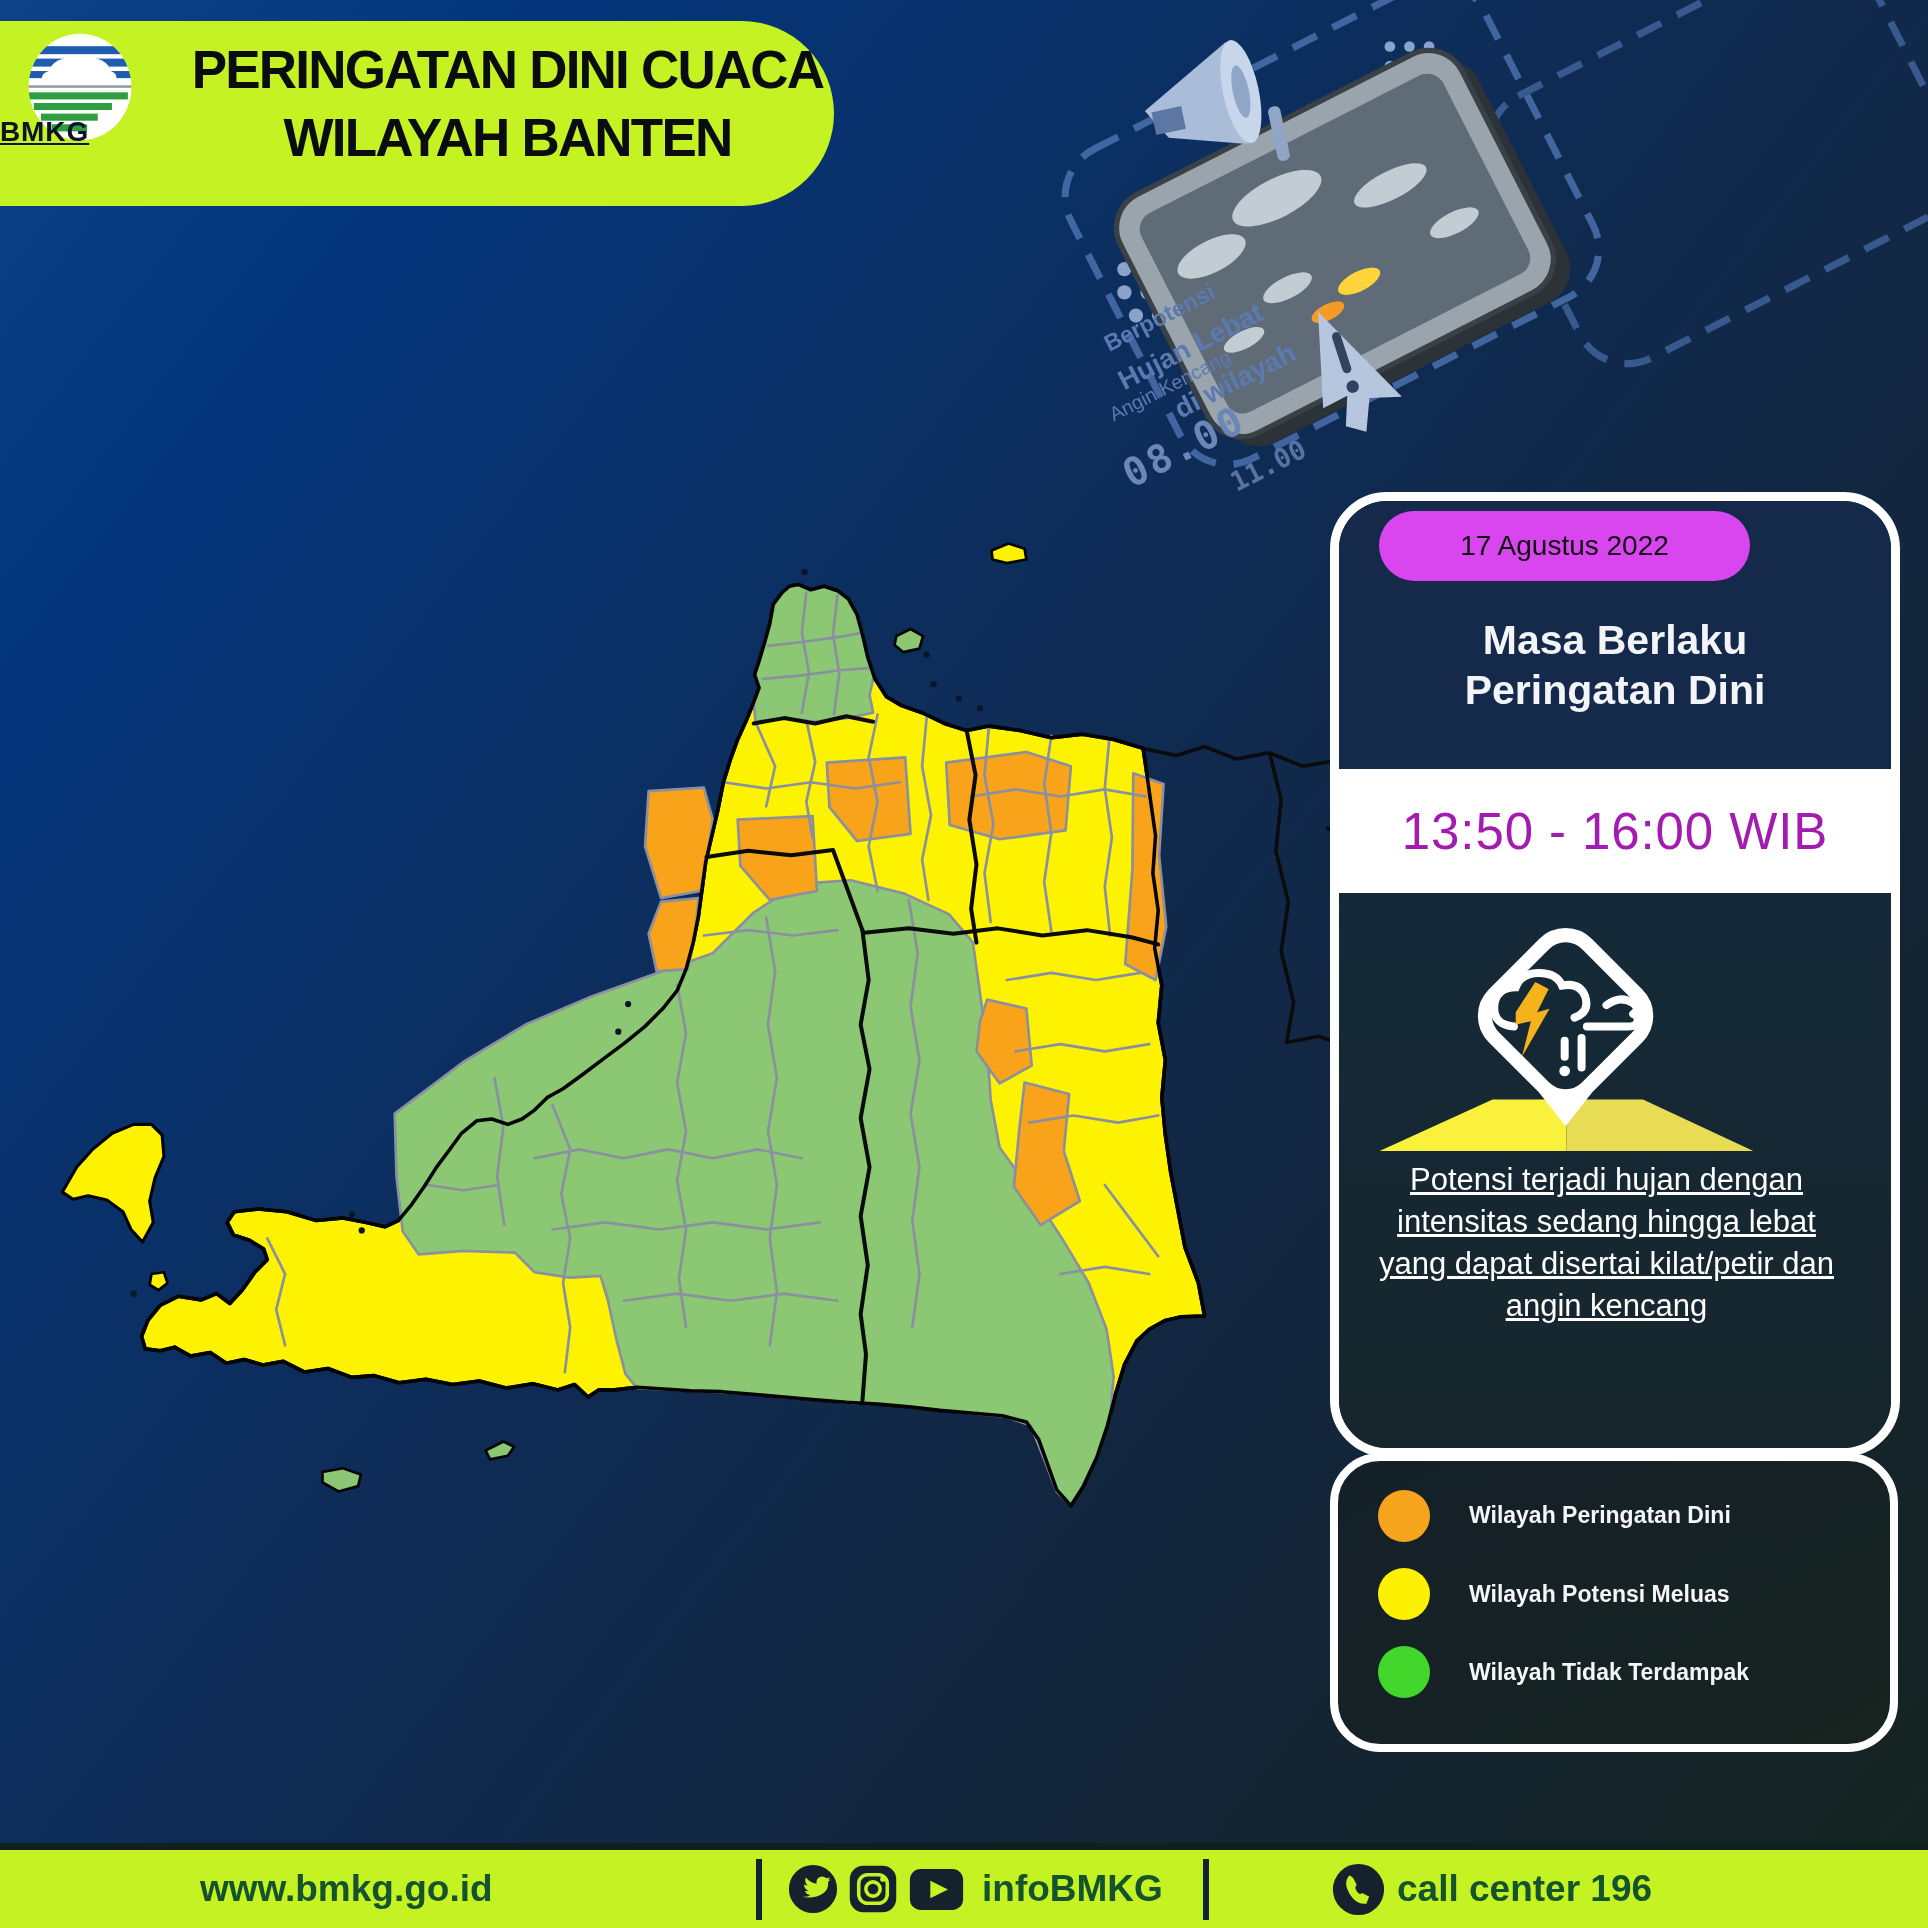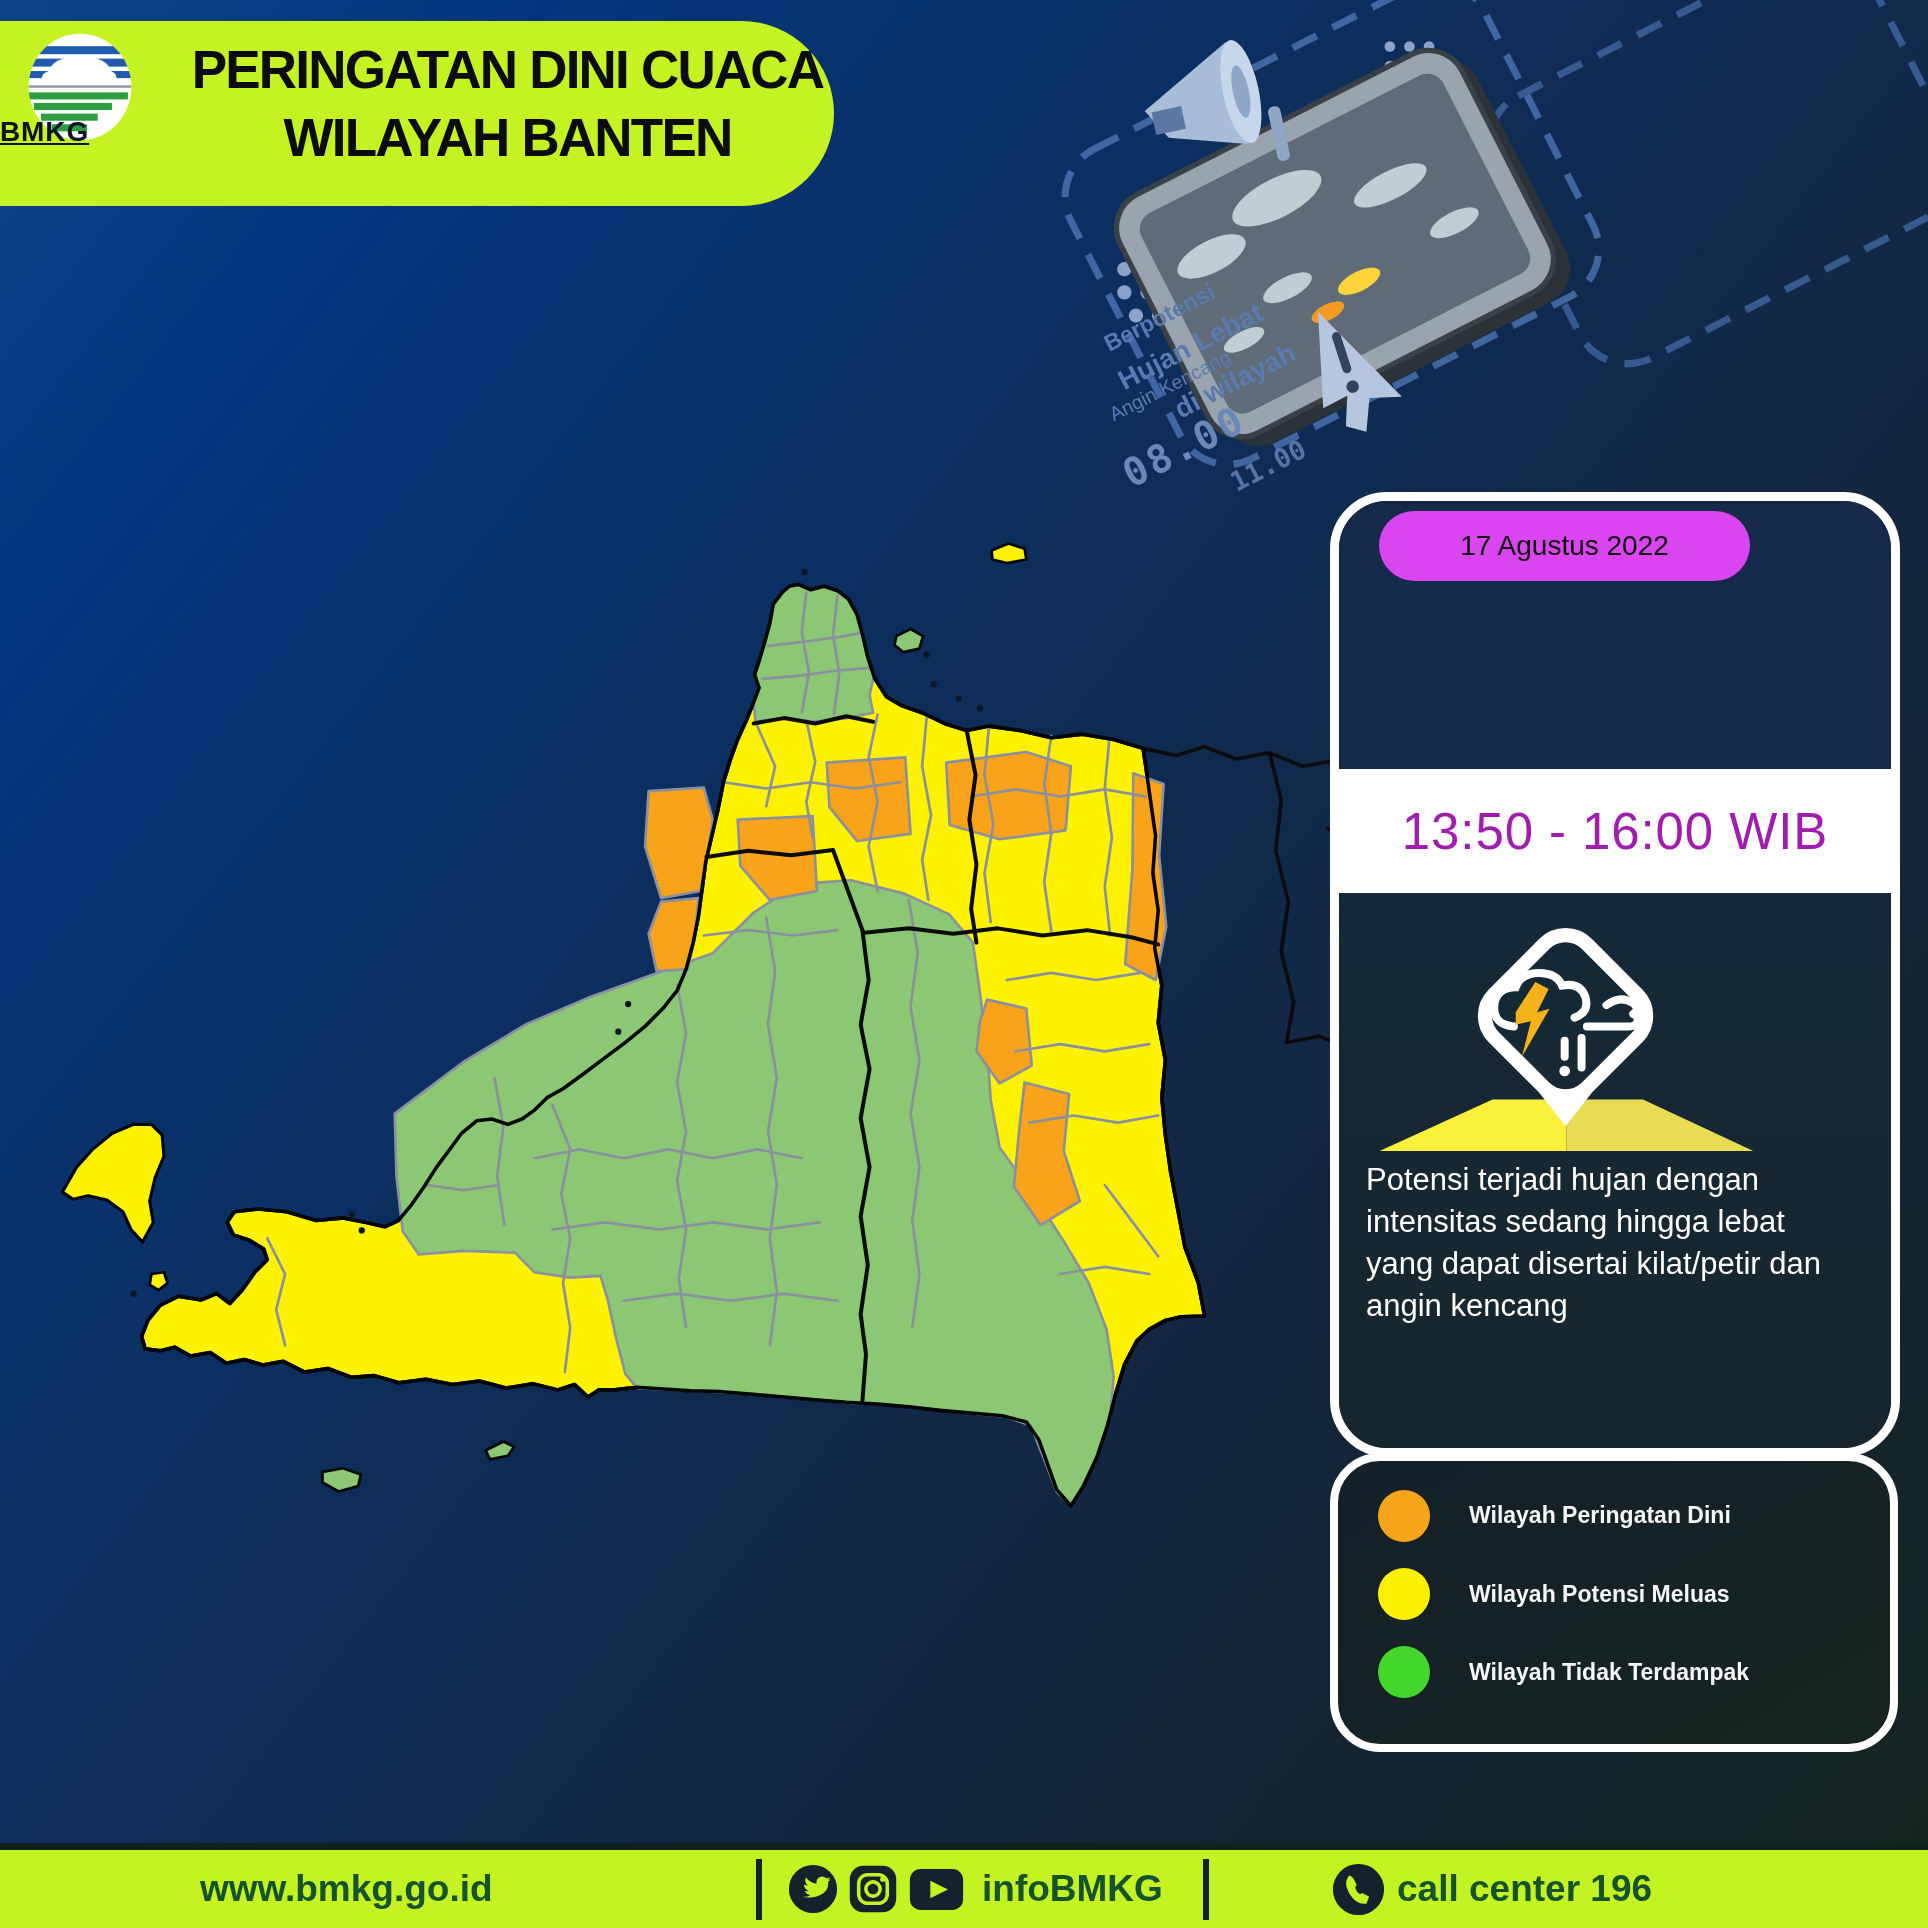--- a/index.html
+++ b/index.html
@@ -20,22 +20,22 @@
   #card-inner{position:absolute;inset:0;display:flex;flex-direction:column;}
   #sec-dark1{height:268px;background:#15294a;position:relative;}
   #sec-white{height:124px;background:#ffffff;display:flex;align-items:center;justify-content:center;}
   #sec-dark2{flex:1;background:linear-gradient(180deg,#142938 0%,#17262c 100%);position:relative;}
   #date-pill{position:absolute;left:40px;top:0;width:371px;height:70px;background:#d946ef;
              border-radius:36px 36px 37px 37px;display:flex;align-items:center;justify-content:center;
              font-size:28px;color:#101010;margin-top:10px;}
   #heading{position:absolute;left:0;top:114px;width:100%;text-align:center;color:#f2f4f7;
            font-weight:bold;font-size:41px;line-height:50px;}
   #time-range{font-size:51px;color:#a21caf;letter-spacing:0.9px;}
-  #desc{position:absolute;left:27px;top:266px;width:481px;text-align:left;color:#ffffff;
-        font-size:31px;line-height:42px;}
+  #desc{position:absolute;left:27px;top:266px;width:481px;text-align:center;color:#ffffff;
+        font-size:31px;line-height:42px;text-decoration:underline;}
   
   #legend{left:1330px;top:1453px;width:552px;height:283px;border:8px solid #fff;border-radius:50px;
           background:linear-gradient(150deg,#142029 0%,#17241f 100%);}
   .legend-row{position:absolute;left:40px;height:52px;display:flex;align-items:center;}
   .legend-dot{width:52px;height:52px;border-radius:50%;margin-right:39px;flex:none;}
   .legend-label{color:#f5f6f8;font-weight:bold;font-size:23px;white-space:nowrap;}
   
   #footer-line{left:0;top:1843px;width:1928px;height:7.1px;background:#10201c;}
   #footer{left:0;top:1850px;width:1928px;height:78px;background:#c4f222;}
   .foot-text{position:absolute;top:0;height:78px;display:flex;align-items:center;
@@ -214,20 +214,24 @@
   <div id="logo-text" class="abs">BMKG</div>
   <div id="title" class="abs">
     <div>PERINGATAN DINI CUACA</div>
     <div>WILAYAH BANTEN</div>
   </div>
 
   <div id="card" class="abs panel">
     <div id="card-inner">
       <div id="sec-dark1">
         <div id="date-pill">17 Agustus 2022</div>
+        <div id="heading">
+          <div>Masa Berlaku</div>
+          <div>Peringatan Dini</div>
+        </div>
       </div>
       <div id="sec-white">
         <span id="time-range">13:50 - 16:00 WIB</span>
       </div>
       <div id="sec-dark2">
         <svg width="535" height="267" viewBox="0 0 600 300" style="position:absolute;left:0;top:0">
 
           <polygon points="45,290 172,232 251,232 255,256 255,290" fill="#f9f13c"></polygon>
           <polygon points="255,290 255,256 260,232 341,232 465,290" fill="#e9dc55"></polygon>
 

